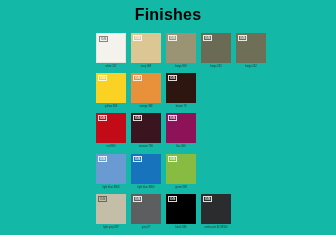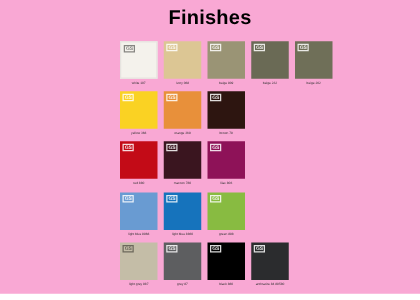--- a/index.html
+++ b/index.html
@@ -11,21 +11,21 @@
     width: 336px;
     height: 235px;
     overflow: hidden;
     font-family: "Liberation Sans", sans-serif;
     color: #1a1a1a;
   }
   .page {
     position: relative;
     width: 336px;
     height: 235px;
-    background: #f9a8d4;
+    background: #14b8a6;
   }
   .page-title {
     position: absolute;
     top: 6px;
     left: 0;
     width: 336px;
     text-align: center;
     font-size: 16px;
     font-weight: bold;
     letter-spacing: 0.2px;

